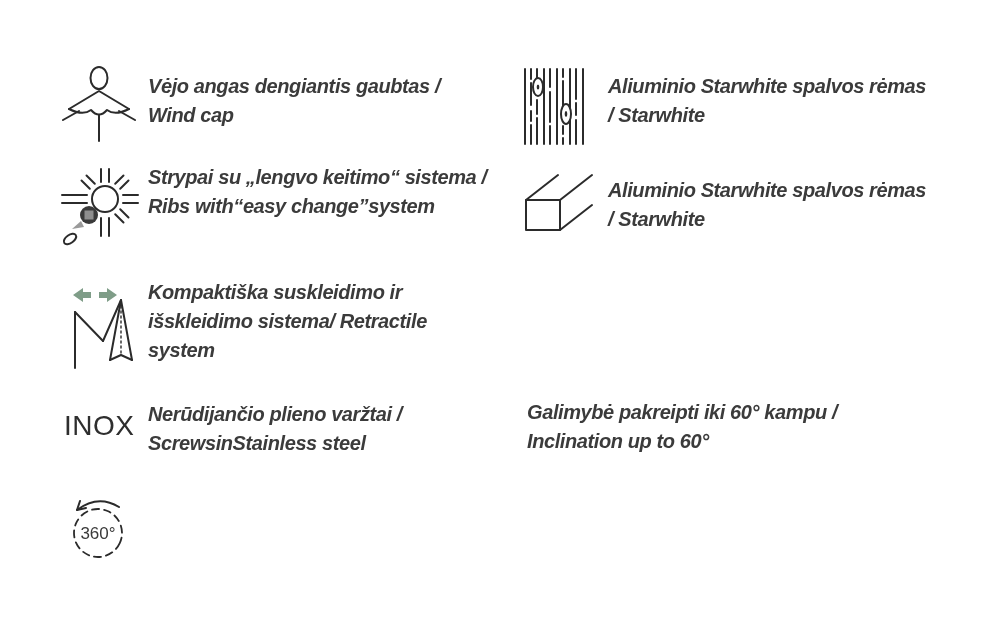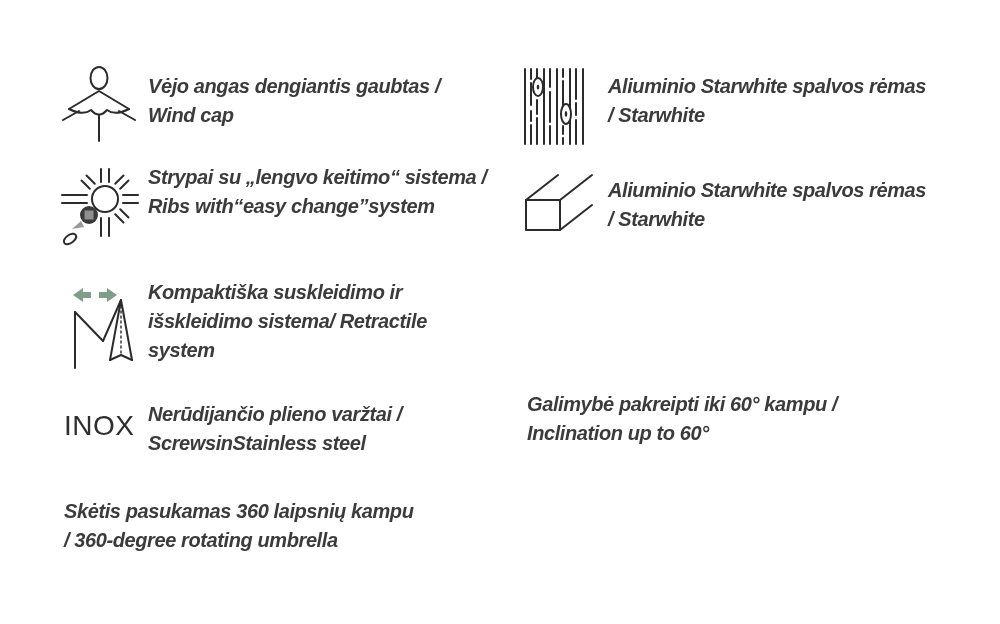--- a/index.html
+++ b/index.html
@@ -83,22 +83,30 @@
 
   <div class="row" style="left:64px;top:400px">
     <div class="iconcell" style="width:84px;padding-top:12px">
       <div class="inox">INOX</div>
     </div>
     <div class="label narrow" style="margin-top:0px">Nerūdijančio plieno varžtai /
 ScrewsinStainless steel</div>
   </div>
 
   <div class="row" style="left:64px;top:490px">
-    <div class="label wide" style="margin-top:7px">Skėtis pasukamas 360 laipsnių kampu
-/ 360-degree rotating umbrella</div>
+    <div class="iconcell" style="width:84px;padding-top:4px">
+      <div>
+        <svg width="66" height="68" viewBox="0 0 66 68" fill="none" stroke="#2b2b2b" stroke-width="2" stroke-linecap="round">
+          <circle cx="34" cy="39" r="24" stroke-dasharray="7 5" stroke-width="1.8" transform="rotate(25 34 39)"></circle>
+          <path d="M55,13 Q34,0 13,16" stroke-width="2"></path>
+          <path d="M13,16 L16,7 M13,16 L22,14"></path>
+          <text x="34" y="45" text-anchor="middle" font-size="17" stroke="none">360°</text>
+        </svg>
+      </div>
+    </div>
   </div>
 
   <div class="row" style="left:522px;top:60px">
     <div class="iconcell" style="width:86px;padding-top:6px">
       <div>
         <svg width="66" height="80" viewBox="0 0 66 80" fill="none" stroke="#2b2b2b" stroke-width="2" stroke-linecap="round">
           <path d="M3,3 V78"></path>
           <path d="M9,3 V78" stroke-dasharray="10 4 22 6"></path>
           <path d="M15,3 V78" stroke-dasharray="26 5 14 4"></path>
           <path d="M22,3 V78"></path>
@@ -129,17 +137,17 @@
           <path d="M38,58 L70,33"></path>
         </svg>
       </div>
     </div>
     <div class="label wide" style="margin-top:12px">Aliuminio Starwhite spalvos rėmas
 / Starwhite</div>
   </div>
 
 
   <div class="row" style="left:527px;top:390px">
-    <div class="label wide" style="">Galimybė pakreipti iki 60° kampu /
+    <div class="label wide" style="margin-top:8px">Galimybė pakreipti iki 60° kampu /
 Inclination up to 60°</div>
   </div>
 
 </div>
 
 </body></html>

